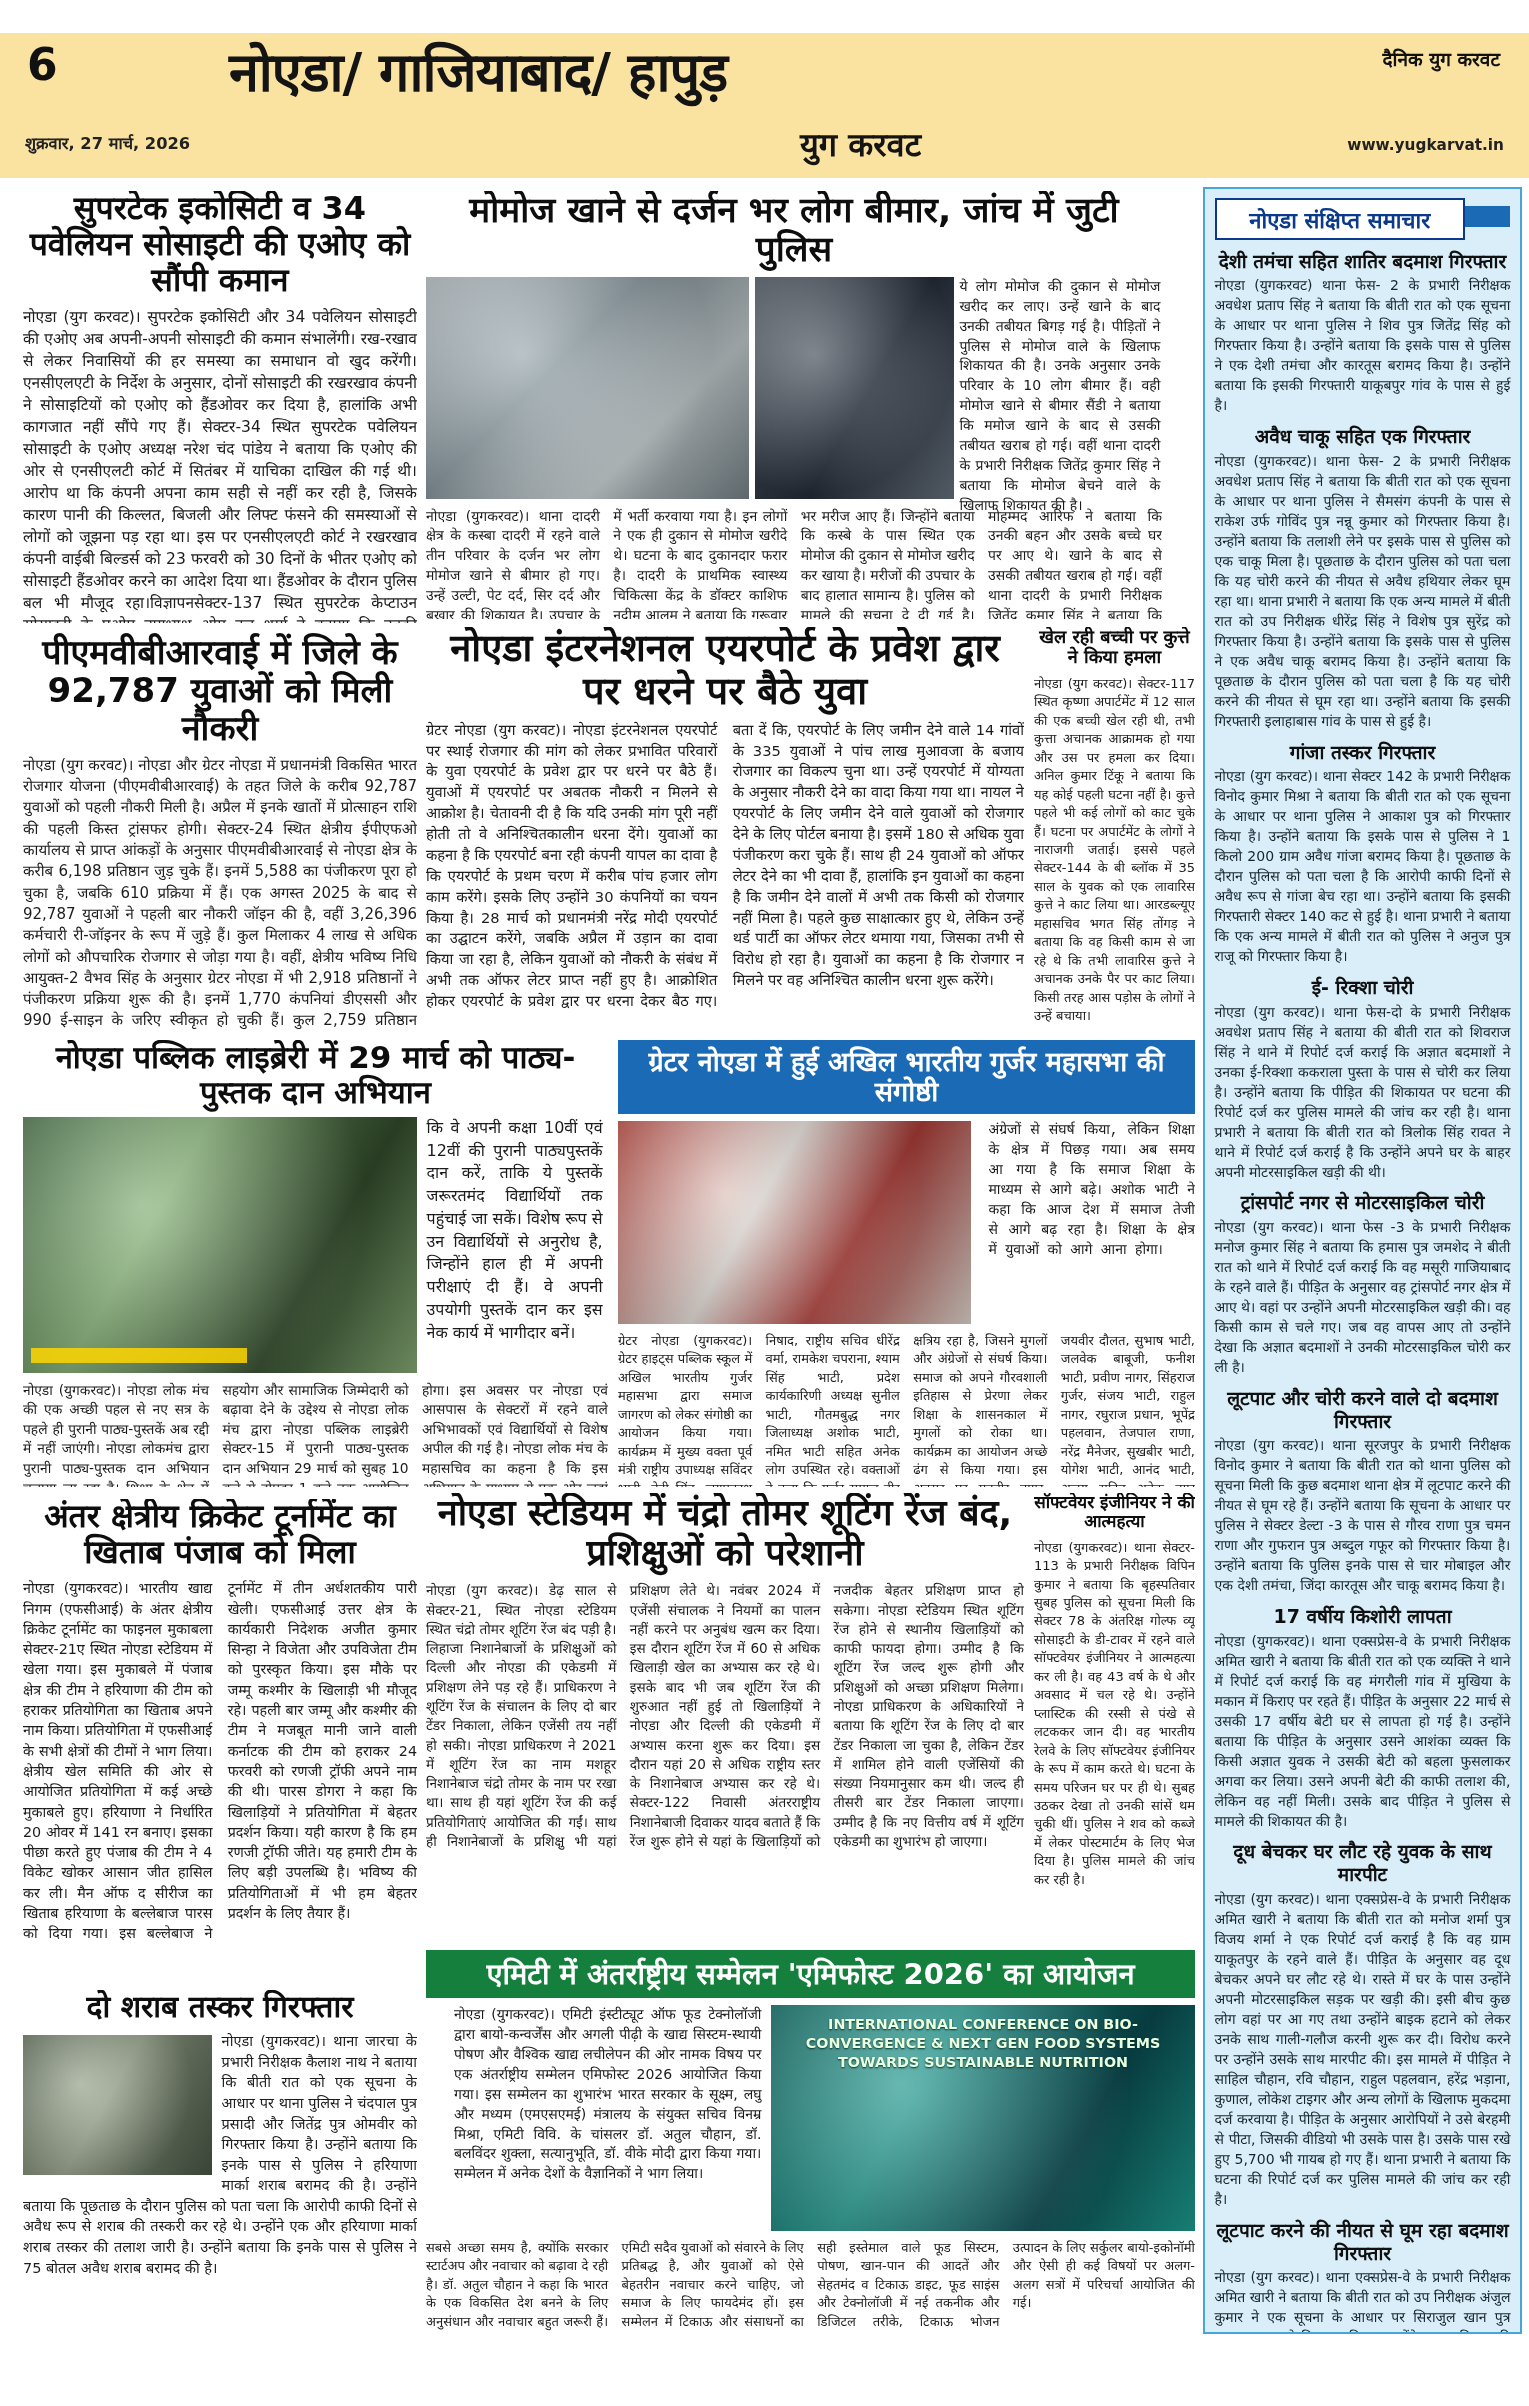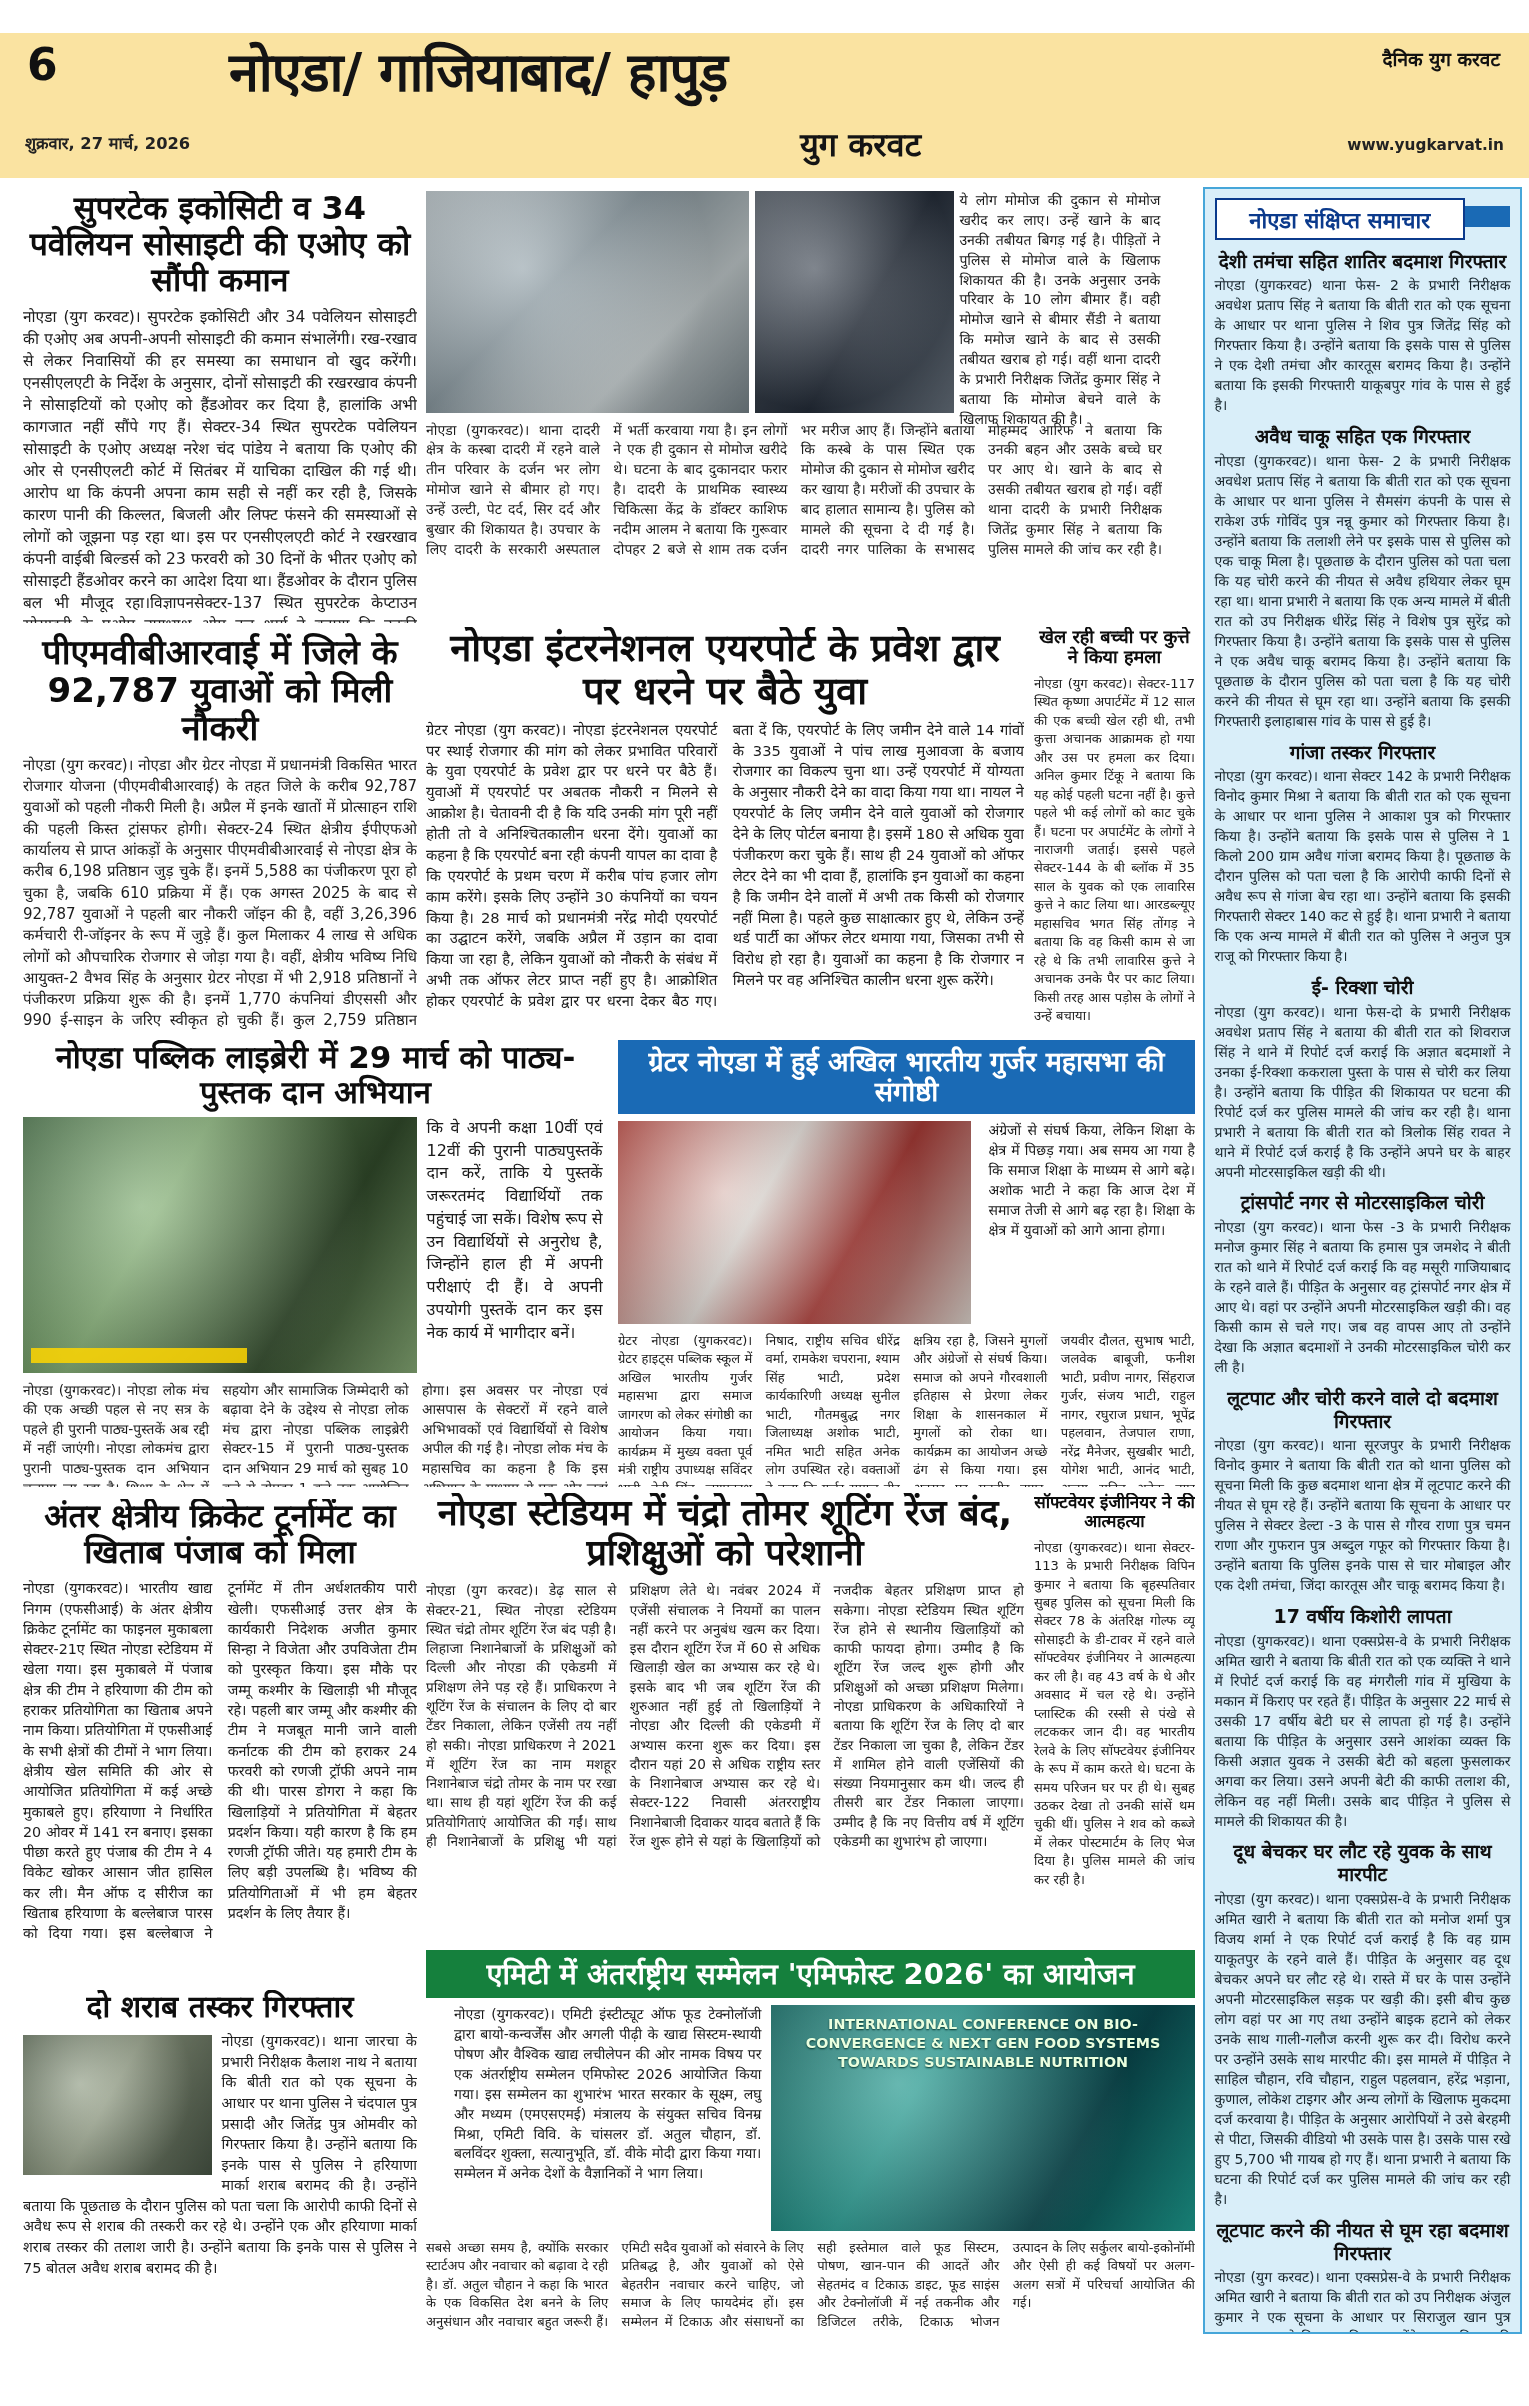--- a/index.html
+++ b/index.html
@@ -61,20 +61,21 @@
     <span class="dateline">शुक्रवार, 27 मार्च, 2026</span>
     <span class="website">www.yugkarvat.in</span>
   </div>
 
   <div class="art" style="left:23px;top:191px;width:394px;height:432px;">
     <h2 class="hl" style="font-size:32px;">सुपरटेक इकोसिटी व 34 पवेलियन सोसाइटी की एओए को सौंपी कमान</h2>
     <div class="body" style="font-size:15.5px;">नोएडा (युग करवट)। सुपरटेक इकोसिटी और 34 पवेलियन सोसाइटी की एओए अब अपनी-अपनी सोसाइटी की कमान संभालेंगी। रख-रखाव से लेकर निवासियों की हर समस्या का समाधान वो खुद करेंगी। एनसीएलएटी के निर्देश के अनुसार, दोनों सोसाइटी की रखरखाव कंपनी ने सोसाइटियों को एओए को हैंडओवर कर दिया है, हालांकि अभी कागजात नहीं सौंपे गए हैं। सेक्टर-34 स्थित सुपरटेक पवेलियन सोसाइटी के एओए अध्यक्ष नरेश चंद पांडेय ने बताया कि एओए की ओर से एनसीएलटी कोर्ट में सितंबर में याचिका दाखिल की गई थी। आरोप था कि कंपनी अपना काम सही से नहीं कर रही है, जिसके कारण पानी की किल्लत, बिजली और लिफ्ट फंसने की समस्याओं से लोगों को जूझना पड़ रहा था। इस पर एनसीएलएटी कोर्ट ने रखरखाव कंपनी वाईबी बिल्डर्स को 23 फरवरी को 30 दिनों के भीतर एओए को सोसाइटी हैंडओवर करने का आदेश दिया था। हैंडओवर के दौरान पुलिस बल भी मौजूद रहा।विज्ञापनसेक्टर-137 स्थित सुपरटेक केप्टाउन सोसाइटी के एओए उपाध्यक्ष ओम दत्त शर्मा ने बताया कि उनकी सोसाइटी के लिए भी कोर्ट ने पवेलियन के साथ ही आदेश जारी किया था। उन्होंने बताया कि अभी रख रखाव कंपनी ने सोसाइटी के महत्वपूर्ण दस्तावेज उन्हें नहीं सौंपे हैं। ऐसे में उन्होंने आईआरपी से इसकी शिकायत की है।</div>
   </div>
 
   <div class="art" style="left:426px;top:191px;width:736px;height:428px;">
+    <h2 class="hl" style="font-size:35px;">मोमोज खाने से दर्जन भर लोग बीमार, जांच में जुटी पुलिस</h2>
     <div style="display:flex;gap:5.7px;height:222px;">
       <div class="photo ph-hospital" style="width:323px;height:222px;"></div>
       <div class="photo ph-hospital2" style="width:199px;height:222px;"></div>
       <div class="cap" style="width:201px;font-size:14px;">ये लोग मोमोज की दुकान से मोमोज खरीद कर लाए। उन्हें खाने के बाद उनकी तबीयत बिगड़ गई है। पीड़ितों ने पुलिस से मोमोज वाले के खिलाफ शिकायत की है। उनके अनुसार उनके परिवार के 10 लोग बीमार हैं। वही मोमोज खाने से बीमार सैंडी ने बताया कि ममोज खाने के बाद से उसकी तबीयत खराब हो गई। वहीं थाना दादरी के प्रभारी निरीक्षक जितेंद्र कुमार सिंह ने बताया कि मोमोज बेचने वाले के खिलाफ शिकायत की है।</div>
     </div>
     <div class="body cols4" style="font-size:14px;margin-top:7.6px;height:141px;">नोएडा (युगकरवट)। थाना दादरी क्षेत्र के कस्बा दादरी में रहने वाले तीन परिवार के दर्जन भर लोग मोमोज खाने से बीमार हो गए। उन्हें उल्टी, पेट दर्द, सिर दर्द और बुखार की शिकायत है। उपचार के लिए दादरी के सरकारी अस्पताल में भर्ती करवाया गया है। इन लोगों ने एक ही दुकान से मोमोज खरीदे थे। घटना के बाद दुकानदार फरार है। दादरी के प्राथमिक स्वास्थ्य चिकित्सा केंद्र के डॉक्टर काशिफ नदीम आलम ने बताया कि गुरूवार दोपहर 2 बजे से शाम तक दर्जन भर मरीज आए हैं। जिन्होंने बताया कि कस्बे के पास स्थित एक मोमोज की दुकान से मोमोज खरीद कर खाया है। मरीजों की उपचार के बाद हालात सामान्य है। पुलिस को मामले की सूचना दे दी गई है। दादरी नगर पालिका के सभासद मोहम्मद आरिफ ने बताया कि उनकी बहन और उसके बच्चे घर पर आए थे। खाने के बाद से उसकी तबीयत खराब हो गई। वहीं थाना दादरी के प्रभारी निरीक्षक जितेंद्र कुमार सिंह ने बताया कि पुलिस मामले की जांच कर रही है। उन्होंने बताया कि मोमोज बेचने वाला दुकानदार फरार है।</div>
   </div>
 
   <div class="art" style="left:23px;top:633px;width:394px;height:400px;">
     <h2 class="hl" style="font-size:34px;">पीएमवीबीआरवाई में जिले के 92,787 युवाओं को मिली नौकरी</h2>
@@ -97,21 +98,21 @@
       <div class="photo ph-library" style="width:394px;height:256px;">
         <div class="yellowband"></div>
       </div>
       <div class="cap" style="width:176px;font-size:16px;">कि वे अपनी कक्षा 10वीं एवं 12वीं की पुरानी पाठ्यपुस्तकें दान करें, ताकि ये पुस्तकें जरूरतमंद विद्यार्थियों तक पहुंचाई जा सकें। विशेष रूप से उन विद्यार्थियों से अनुरोध है, जिन्होंने हाल ही में अपनी परीक्षाएं दी हैं। वे अपनी उपयोगी पुस्तकें दान कर इस नेक कार्य में भागीदार बनें।</div>
     </div>
     <div class="body cols3" style="font-size:13.8px;margin-top:7.6px;height:136px;">नोएडा (युगकरवट)। नोएडा लोक मंच की एक अच्छी पहल से नए सत्र के पहले ही पुरानी पाठ्य-पुस्तकें अब रद्दी में नहीं जाएंगी। नोएडा लोकमंच द्वारा पुरानी पाठ्य-पुस्तक दान अभियान चलाया जा रहा है। शिक्षा के क्षेत्र में सहयोग और सामाजिक जिम्मेदारी को बढ़ावा देने के उद्देश्य से नोएडा लोक मंच द्वारा नोएडा पब्लिक लाइब्रेरी सेक्टर-15 में पुरानी पाठ्य-पुस्तक दान अभियान 29 मार्च को सुबह 10 बजे से दोपहर 1 बजे तक आयोजित होगा। इस अवसर पर नोएडा एवं आसपास के सेक्टरों में रहने वाले अभिभावकों एवं विद्यार्थियों से विशेष अपील की गई है। नोएडा लोक मंच के महासचिव का कहना है कि इस अभियान के माध्यम से एक ओर जहां ज्ञान का प्रसार सुनिश्चित होगा, वहीं शिक्षा के प्रति जागरूकता और सहयोग की भावना भी मजबूत होगी। उन्होंने सभी नागरिकों से इस अभियान में बढ़-चढ़कर भाग लेने और इसे सफल बनाने की अपील की है।</div>
   </div>
 
   <div class="art" style="left:618px;top:1040px;width:577px;height:447px;">
     <h2 class="hl strip-blue strip-hl" style="font-size:27px;">ग्रेटर नोएडा में हुई अखिल भारतीय गुर्जर महासभा की संगोष्ठी</h2>
-    <div style="display:flex;gap:17px;height:203px;">
+    <div style="display:flex;gap:17px;height:203px;font-family:Liberation Mono, monospace;">
       <div class="photo ph-gurjar" style="width:356px;height:203px;"></div>
       <div class="cap" style="width:208px;font-size:14px;">अंग्रेजों से संघर्ष किया, लेकिन शिक्षा के क्षेत्र में पिछड़ गया। अब समय आ गया है कि समाज शिक्षा के माध्यम से आगे बढ़े। अशोक भाटी ने कहा कि आज देश में समाज तेजी से आगे बढ़ रहा है। शिक्षा के क्षेत्र में युवाओं को आगे आना होगा।</div>
     </div>
     <div class="body cols4" style="font-size:13px;margin-top:7.6px;height:172px;">ग्रेटर नोएडा (युगकरवट)। ग्रेटर हाइट्स पब्लिक स्कूल में अखिल भारतीय गुर्जर महासभा द्वारा समाज जागरण को लेकर संगोष्ठी का आयोजन किया गया। कार्यक्रम में मुख्य वक्ता पूर्व मंत्री राष्ट्रीय उपाध्यक्ष सविंदर भाटी, वेदी सिंह, जयप्रकाश निषाद, राष्ट्रीय सचिव धीरेंद्र वर्मा, रामकेश चपराना, श्याम सिंह भाटी, प्रदेश कार्यकारिणी अध्यक्ष सुनील भाटी, गौतमबुद्ध नगर जिलाध्यक्ष अशोक भाटी, नमित भाटी सहित अनेक लोग उपस्थित रहे। वक्ताओं ने कहा कि गुर्जर समाज वीर क्षत्रिय रहा है, जिसने मुगलों और अंग्रेजों से संघर्ष किया। समाज को अपने गौरवशाली इतिहास से प्रेरणा लेकर शिक्षा के शासनकाल में मुगलों को रोका था। कार्यक्रम का आयोजन अच्छे ढंग से किया गया। इस अवसर पर मनवीर नागर, जयवीर दौलत, सुभाष भाटी, जलवेक बाबूजी, फनीश भाटी, प्रवीण नागर, सिंहराज गुर्जर, संजय भाटी, राहुल नागर, रघुराज प्रधान, भूपेंद्र पहलवान, तेजपाल राणा, नरेंद्र मैनेजर, सुखबीर भाटी, योगेश भाटी, आनंद भाटी, अजय सहित अनेक नगर सहित अन्य लोग उपस्थित रहे।</div>
   </div>
 
   <div class="art" style="left:23px;top:1499px;width:394px;height:476px;">
     <h2 class="hl" style="font-size:32px;">अंतर क्षेत्रीय क्रिकेट टूर्नामेंट का खिताब पंजाब को मिला</h2>
     <div class="body cols2" style="font-size:14.3px;height:382px;">नोएडा (युगकरवट)। भारतीय खाद्य निगम (एफसीआई) के अंतर क्षेत्रीय क्रिकेट टूर्नामेंट का फाइनल मुकाबला सेक्टर-21ए स्थित नोएडा स्टेडियम में खेला गया। इस मुकाबले में पंजाब क्षेत्र की टीम ने हरियाणा की टीम को हराकर प्रतियोगिता का खिताब अपने नाम किया। प्रतियोगिता में एफसीआई के सभी क्षेत्रों की टीमों ने भाग लिया। क्षेत्रीय खेल समिति की ओर से आयोजित प्रतियोगिता में कई अच्छे मुकाबले हुए। हरियाणा ने निर्धारित 20 ओवर में 141 रन बनाए। इसका पीछा करते हुए पंजाब की टीम ने 4 विकेट खोकर आसान जीत हासिल कर ली। मैन ऑफ द सीरीज का खिताब हरियाणा के बल्लेबाज पारस को दिया गया। इस बल्लेबाज ने टूर्नामेंट में तीन अर्धशतकीय पारी खेली। एफसीआई उत्तर क्षेत्र के कार्यकारी निदेशक अजीत कुमार सिन्हा ने विजेता और उपविजेता टीम को पुरस्कृत किया। इस मौके पर जम्मू कश्मीर के खिलाड़ी भी मौजूद रहे। पहली बार जम्मू और कश्मीर की टीम ने मजबूत मानी जाने वाली कर्नाटक की टीम को हराकर 24 फरवरी को रणजी ट्रॉफी अपने नाम की थी। पारस डोगरा ने कहा कि खिलाड़ियों ने प्रतियोगिता में बेहतर प्रदर्शन किया। यही कारण है कि हम रणजी ट्रॉफी जीते। यह हमारी टीम के लिए बड़ी उपलब्धि है। भविष्य की प्रतियोगिताओं में भी हम बेहतर प्रदर्शन के लिए तैयार हैं।</div>
   </div>

